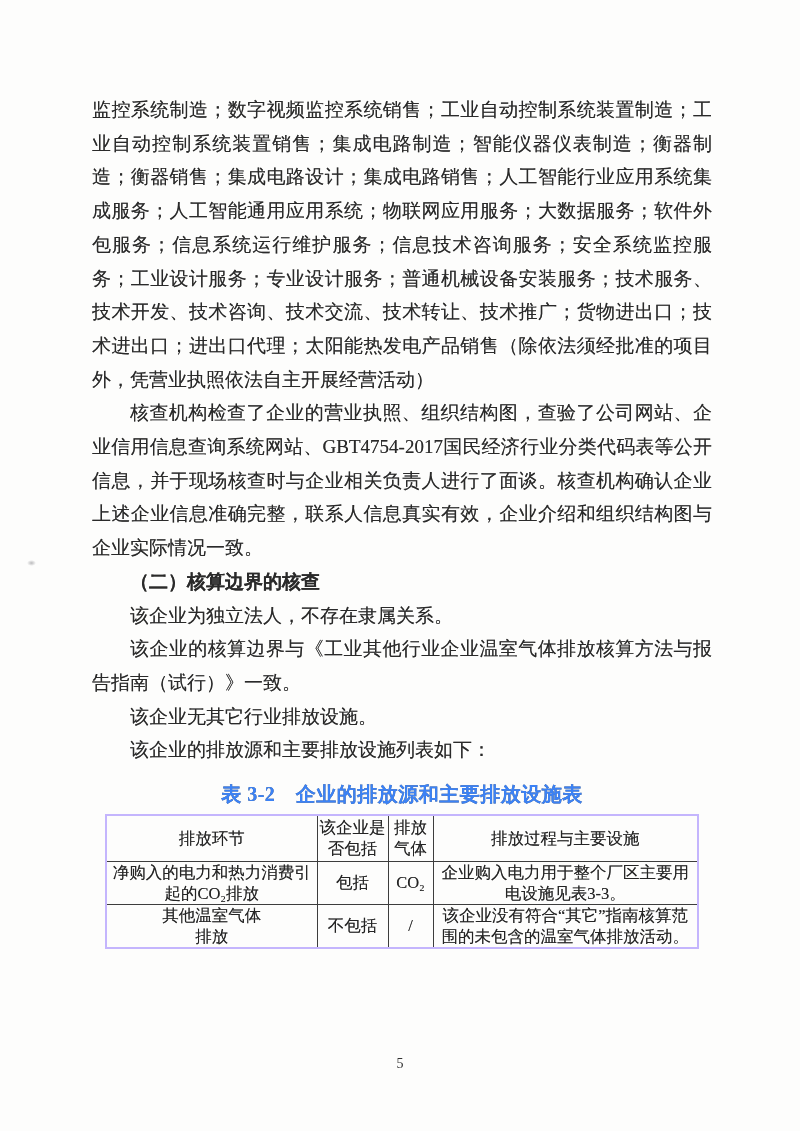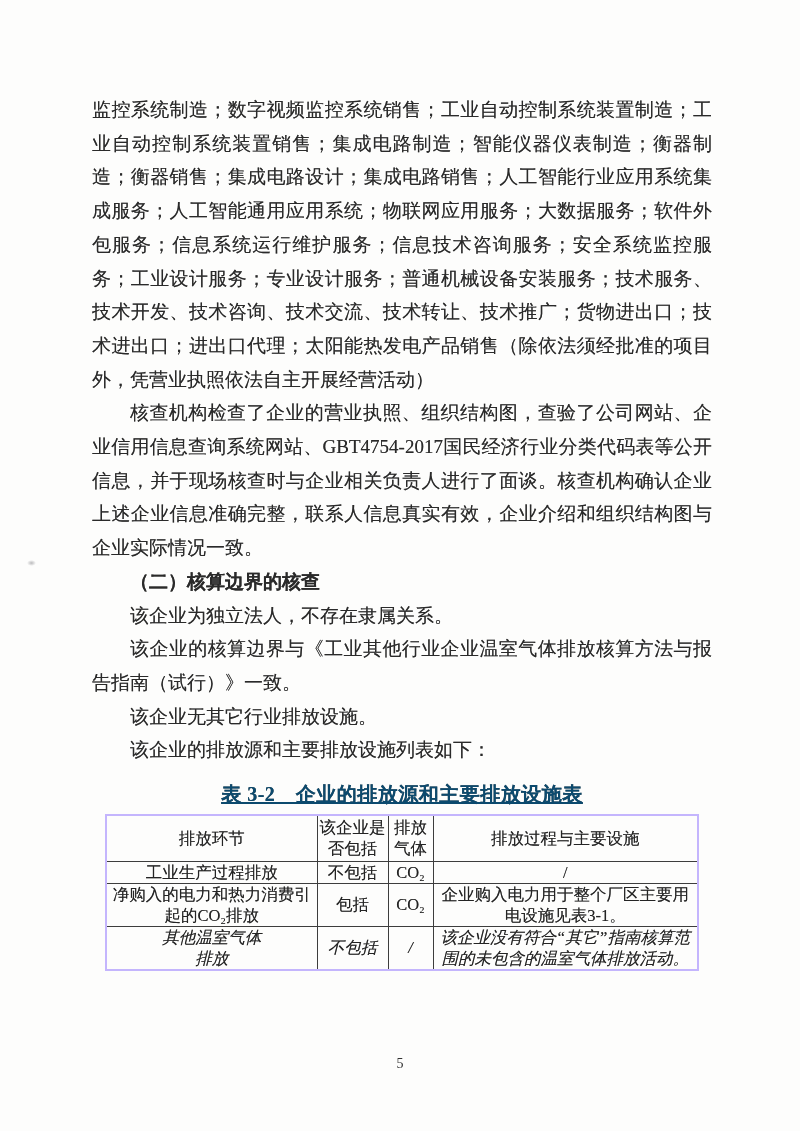--- a/index.html
+++ b/index.html
@@ -30,24 +30,23 @@
   .para.bold { font-weight:bold; text-shadow:0 0 0.5px rgba(0,0,0,.7); }
 
   
   .table-caption {
     margin-top:15px;
     font-size:20px;
     line-height:24px;
     font-weight:bold;
     text-align:center;
     letter-spacing:0.5px;
-    color:#0c4a6e;
+    color:#3b82f6;
     white-space:pre;
     text-shadow:0 0 0.5px rgba(0,0,0,.65);
-    text-decoration:underline;
   }
 
   
   table.emissions {
     margin:8px 0 0 13px;
     width:592px;
     border-collapse:collapse;
     table-layout:fixed;
     border:2px solid #c4b5fd;
     font-size:16.5px;
@@ -116,30 +115,24 @@
       <thead id="table-head">
           <tr>
             <th>排放环节</th>
             <th>该企业是否包括</th>
             <th>排放气体</th>
             <th>排放过程与主要设施</th>
           </tr>
         </thead>
       <tbody id="table-body">
           <tr>
-            <td>工业生产过程排放</td>
-            <td>不包括</td>
-            <td>CO₂</td>
-            <td>/</td>
-          </tr>
-          <tr>
             <td>净购入的电力和热力消费引起的CO₂排放</td>
             <td>包括</td>
             <td>CO₂</td>
-            <td>企业购入电力用于整个厂区主要用电设施见表3-1。</td>
+            <td>企业购入电力用于整个厂区主要用电设施见表3-3。</td>
           </tr>
           <tr>
             <td>其他温室气体
 排放</td>
             <td>不包括</td>
             <td>/</td>
             <td>该企业没有符合“其它”指南核算范围的未包含的温室气体排放活动。</td>
           </tr>
         </tbody>
     </table>

